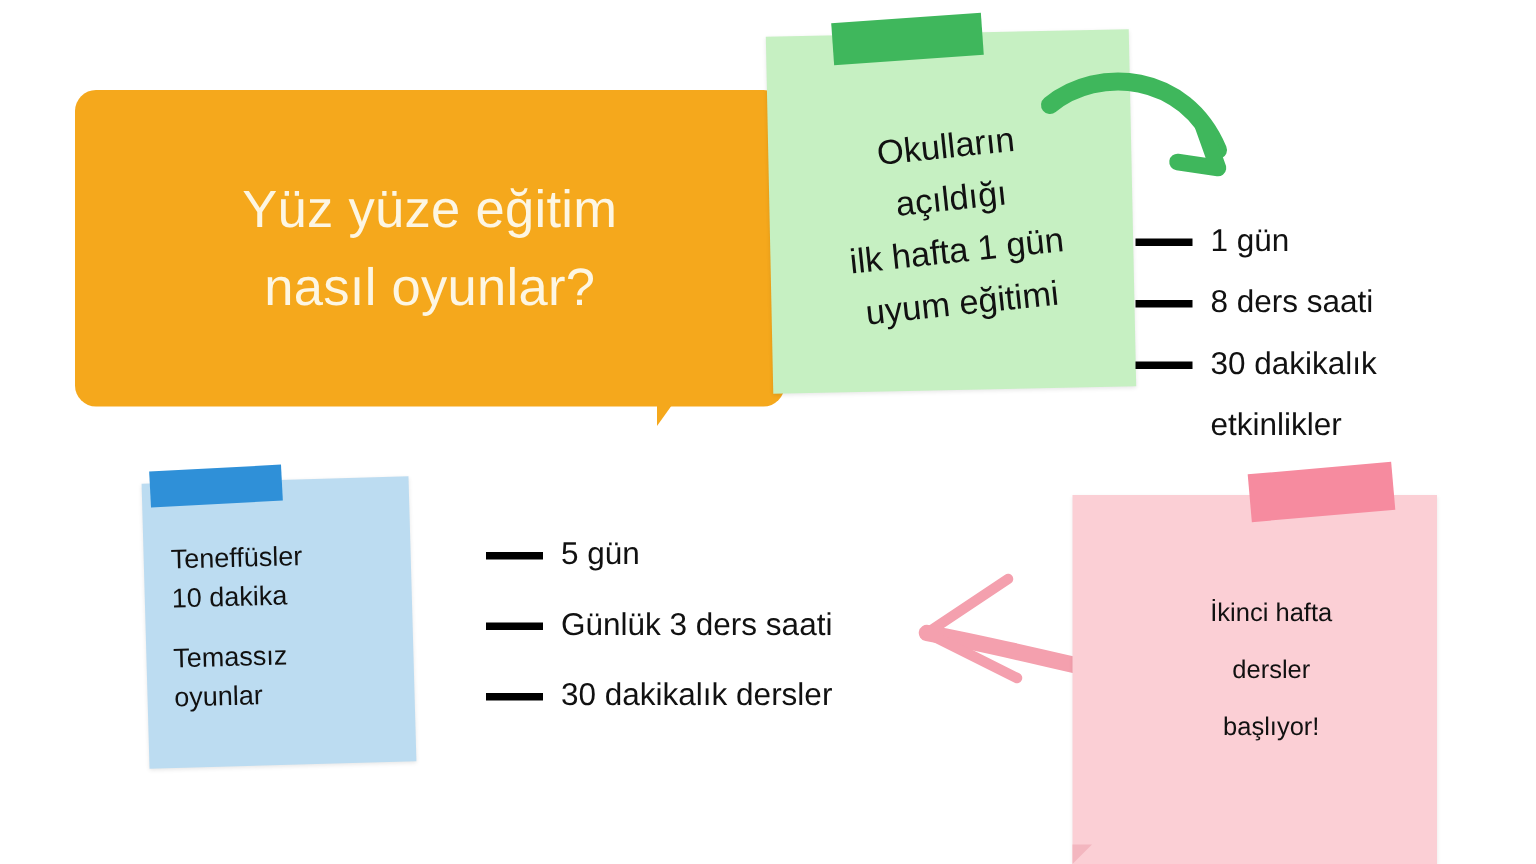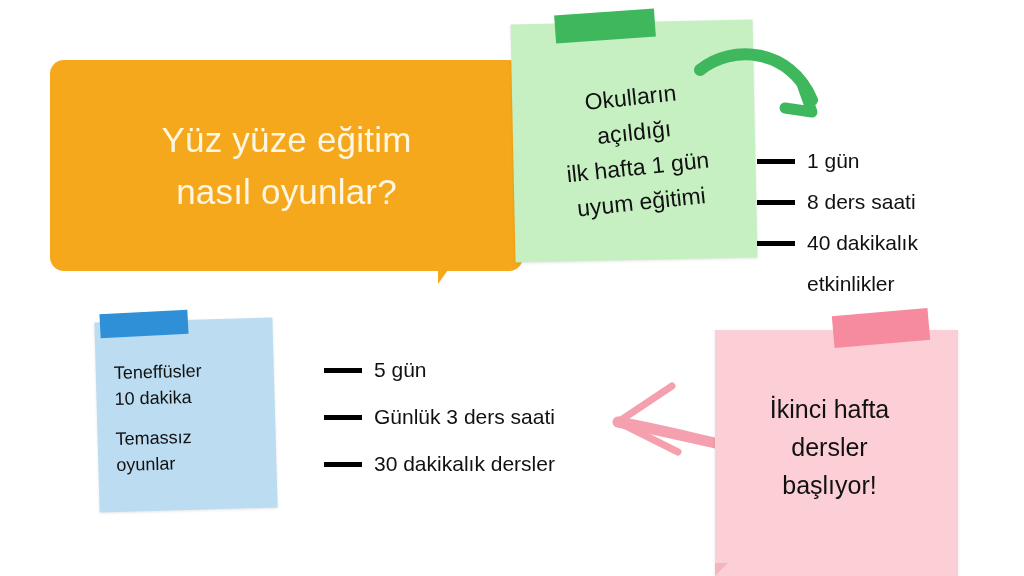--- a/index.html
+++ b/index.html
@@ -138,25 +138,25 @@
   #note-pink .tape {
     left: 118px;
     top: -18px;
     width: 96px;
     height: 32px;
     background: #F68B9F;
     transform: rotate(-5deg);
   }
   #note-pink .note-text {
     position: absolute;
-    left: 2px;
+    left: 20px;
     top: 60px;
     width: 225px;
     text-align: center;
-    font-size: 25px;
+    font-size: 17px;
     line-height: 38px;
     color: #111111;
   }
   #note-pink .fold {
     position: absolute;
     left: 0px;
     bottom: 0px;
     width: 0;
     height: 0;
     border-left: 13px solid #F3B6BF;
@@ -235,21 +235,21 @@
     <div class="dash-row">
       <span class="dash"></span>
       <span class="dash-text">1 gün</span>
     </div>
     <div class="dash-row">
       <span class="dash"></span>
       <span class="dash-text">8 ders saati</span>
     </div>
     <div class="dash-row">
       <span class="dash"></span>
-      <span class="dash-text">40 dakikalık</span>
+      <span class="dash-text">30 dakikalık</span>
     </div>
     <div class="dash-row">
       <span class="dash-spacer"></span>
       <span class="dash-text">etkinlikler</span>
     </div>
   </div>
 
   <div class="note" id="note-blue">
     <div class="note-body"></div>
     <div class="tape"></div>

